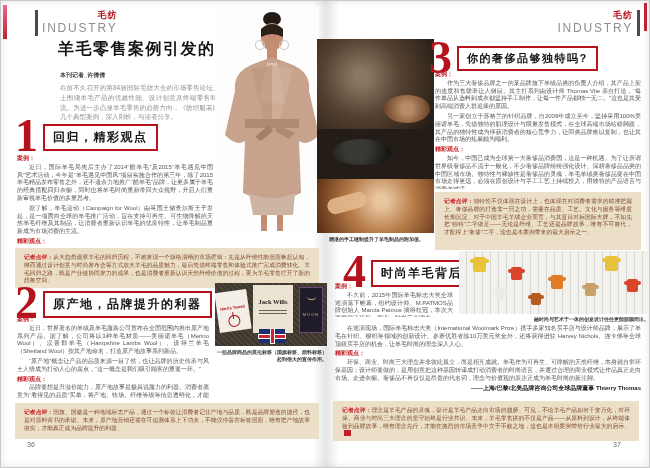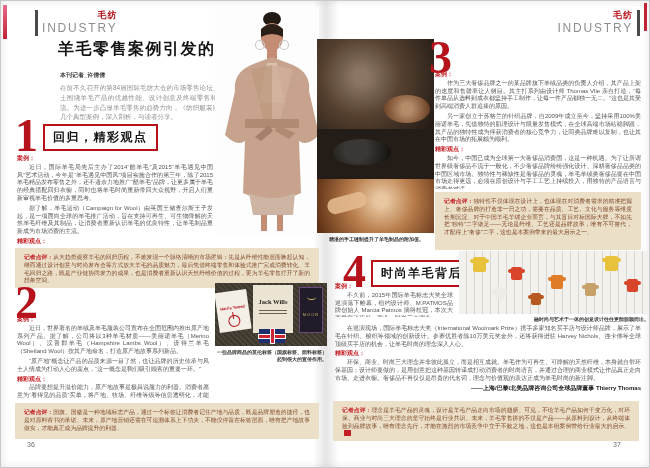--- a/index.html
+++ b/index.html
@@ -147,20 +147,21 @@
     <p class="plabel">精彩观点：</p>
 
   </div>
 
   <div class="abs cbox" style="left:14px;top:247px;width:304px;height:40px;">
     <span class="lbl">记者点评：</span><span>从大趋势观察羊毛的回归历程，不难发现一个脉络清晰的市场逻辑：先是从纤维性能层面唤起认知，继而通过设计创意与时尚发布会等方式放大羊毛的品质魅力，最后凭借终端零售和体验式推广完成消费转化。羊毛回归之路，既是产业链协同发力的成果，也是消费者重新认识天然纤维价值的过程，更为羊毛零售打开了新的想象空间。</span>
   </div>
 
   <div class="abs sec-head" style="left:14px;top:283px;">
     <span class="sec-num">2</span>
+    <span class="sec-title">原产地，品牌提升的利器</span>
   </div>
   <div class="abs body" style="left:16px;top:313px;width:192px;height:86px;">
     <p class="plabel">案例：</p>
     <p>近日，世界著名的羊绒及羊毛服装公司宣布在全国范围内推出原产地系列产品。据了解，公司将以3种羊毛材质——美丽诺羊毛（Merino Wool）、汉普郡羊毛（Hampshire Lambs Wool）、设得兰羊毛（Shetland Wool）按其产地命名，打造原产地故事系列新品。</p>
     <p>“原产地”概念让产品的品质来源一目了然，也让品牌的历史传承与风土人情成为打动人心的卖点，“这一概念是我们吸引顾客的重要一环。”</p>
     <p class="plabel">精彩观点：</p>
     <p>品牌要想提升溢价能力，原产地故事是极具说服力的利器。消费者愿意为“看得见的品质”买单，将产地、牧场、纤维等级等信息透明化，才能在终端与消费者建立更深的信任。</p>
 
   </div>
 
@@ -192,20 +193,21 @@
       <span class="tag">毛纺</span>
       <span class="ind">INDUSTRY</span>
     </div>
     <div class="bar"></div>
   </div>
 
   <div class="abs caption" style="left:318px;top:235px;width:115px;text-align:center;">精湛的手工缝制提升了羊毛制品的附加值。</div>
 
   <div class="abs sec-head" style="left:428px;top:38px;">
     <span class="sec-num">3</span>
+    <span class="sec-title" style="font-size:11px;">你的奢侈品够独特吗?</span>
   </div>
   <div class="abs body" style="left:434px;top:68px;width:206px;height:120px;">
     <p class="plabel">案例：</p>
     <p>作为三大奢侈品牌之一的某品牌旗下羊绒品类的负责人介绍，其产品上架的速度和售罄率让人侧目。其主打系列由设计师 Thomas Vlie 亲自打造，“每件单品从选料到成衣都坚持手工制作，让每一件产品都独一无二。”这也是其受到高端消费人群追捧的原因。</p>
     <p>另一家创立于苏格兰的针织品牌，自2009年成立至今，坚持采用100%美丽诺羊毛，凭借独特的肌理设计与限量发售模式，在全球高端市场站稳脚跟，其产品的独特性成为俘获消费者的核心竞争力，让同类品牌难以复制，也让其在中国市场的拓展颇为顺利。</p>
     <p class="plabel">精彩观点：</p>
     <p>如今，中国已成为全球第一大奢侈品消费国，这是一种机遇。为了让所谓世界级奢侈品不流于一般化，不少奢侈品牌纷纷强化设计、深耕奢侈品品类的中国区域市场。独特性与稀缺性是奢侈品的灵魂，羊毛羊绒类奢侈品要在中国市场走得更远，必须在原创设计与手工工艺上持续投入，用独特的产品语言与消费者对话。</p>
 
   </div>
 

